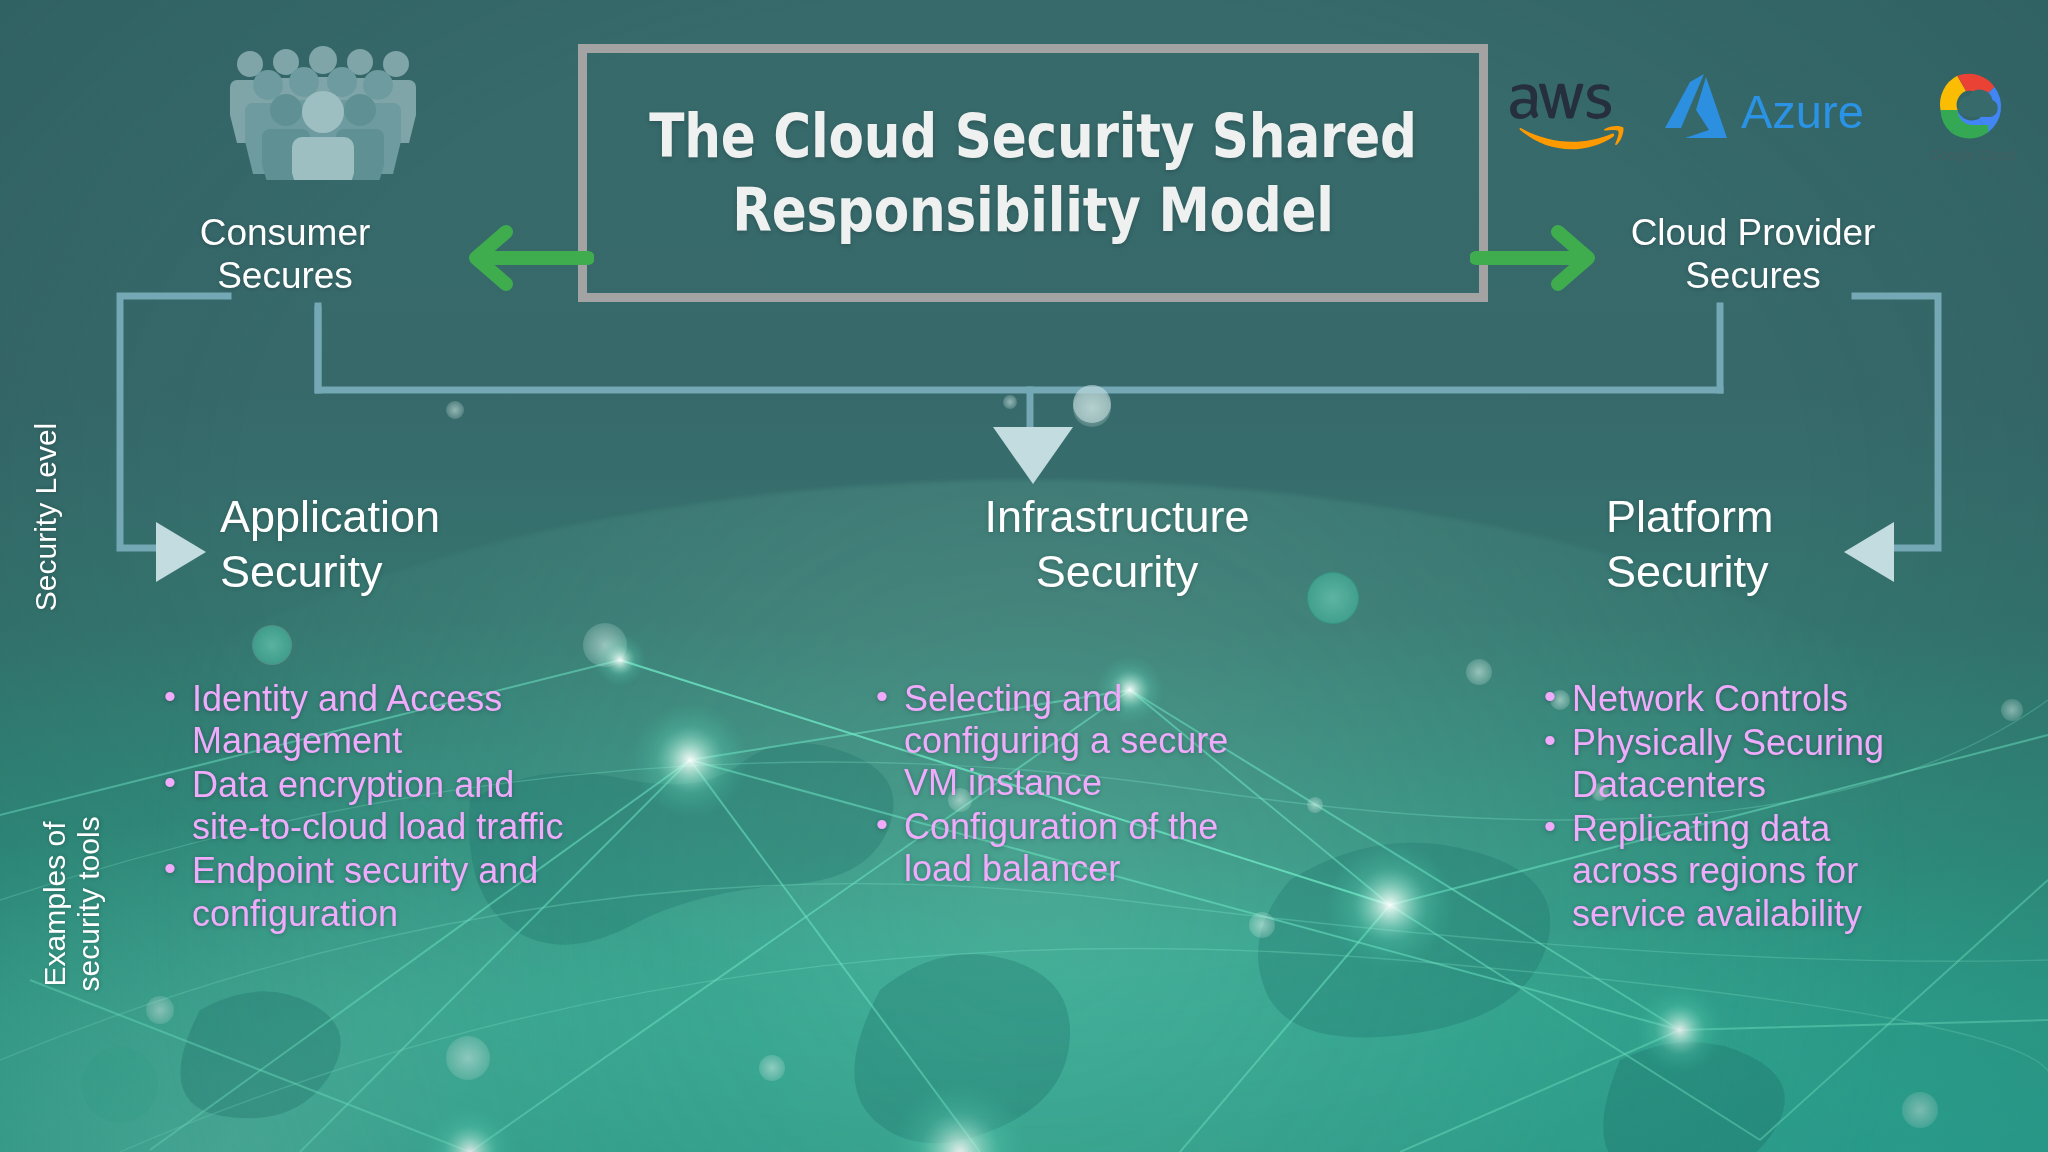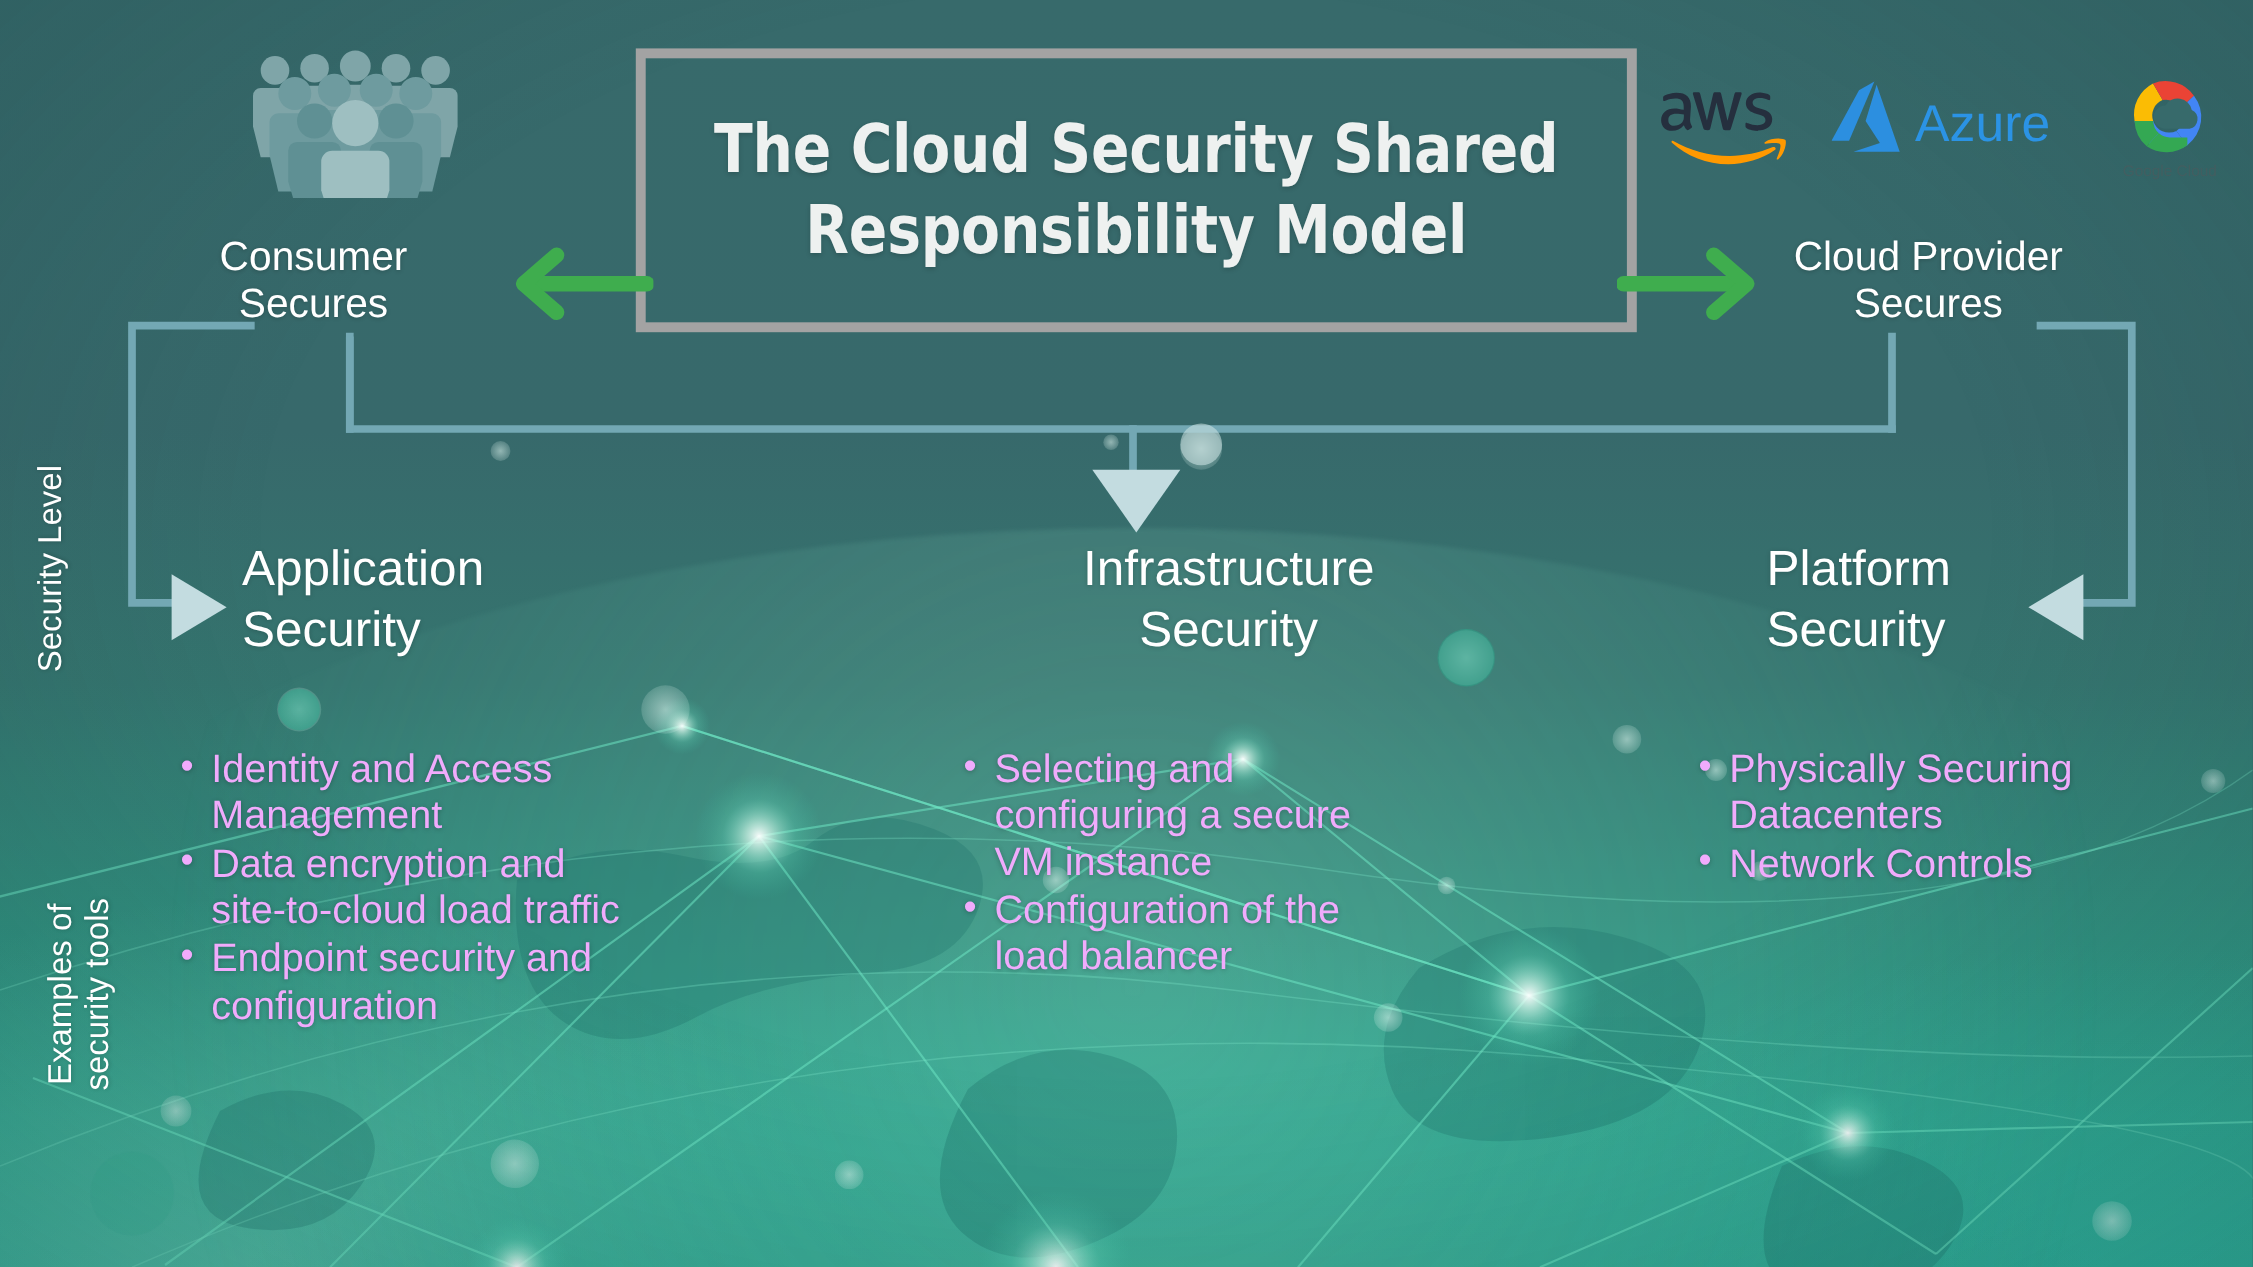--- a/index.html
+++ b/index.html
@@ -359,17 +359,18 @@
     <li>Data encryption and site-to-cloud load traffic</li>
     <li>Endpoint security and configuration</li>
   </ul>
 
   <ul class="bullets b2">
     <li>Selecting and configuring a secure VM instance</li>
     <li>Configuration of the load balancer</li>
   </ul>
 
   <ul class="bullets b3">
+    <li>Network Controls</li>
     <li>Physically Securing Datacenters</li>
-    <li>Network Controls</li>
+    <li>Replicating data across regions for service availability</li>
   </ul>
 
 </div>
 
 </body></html>

